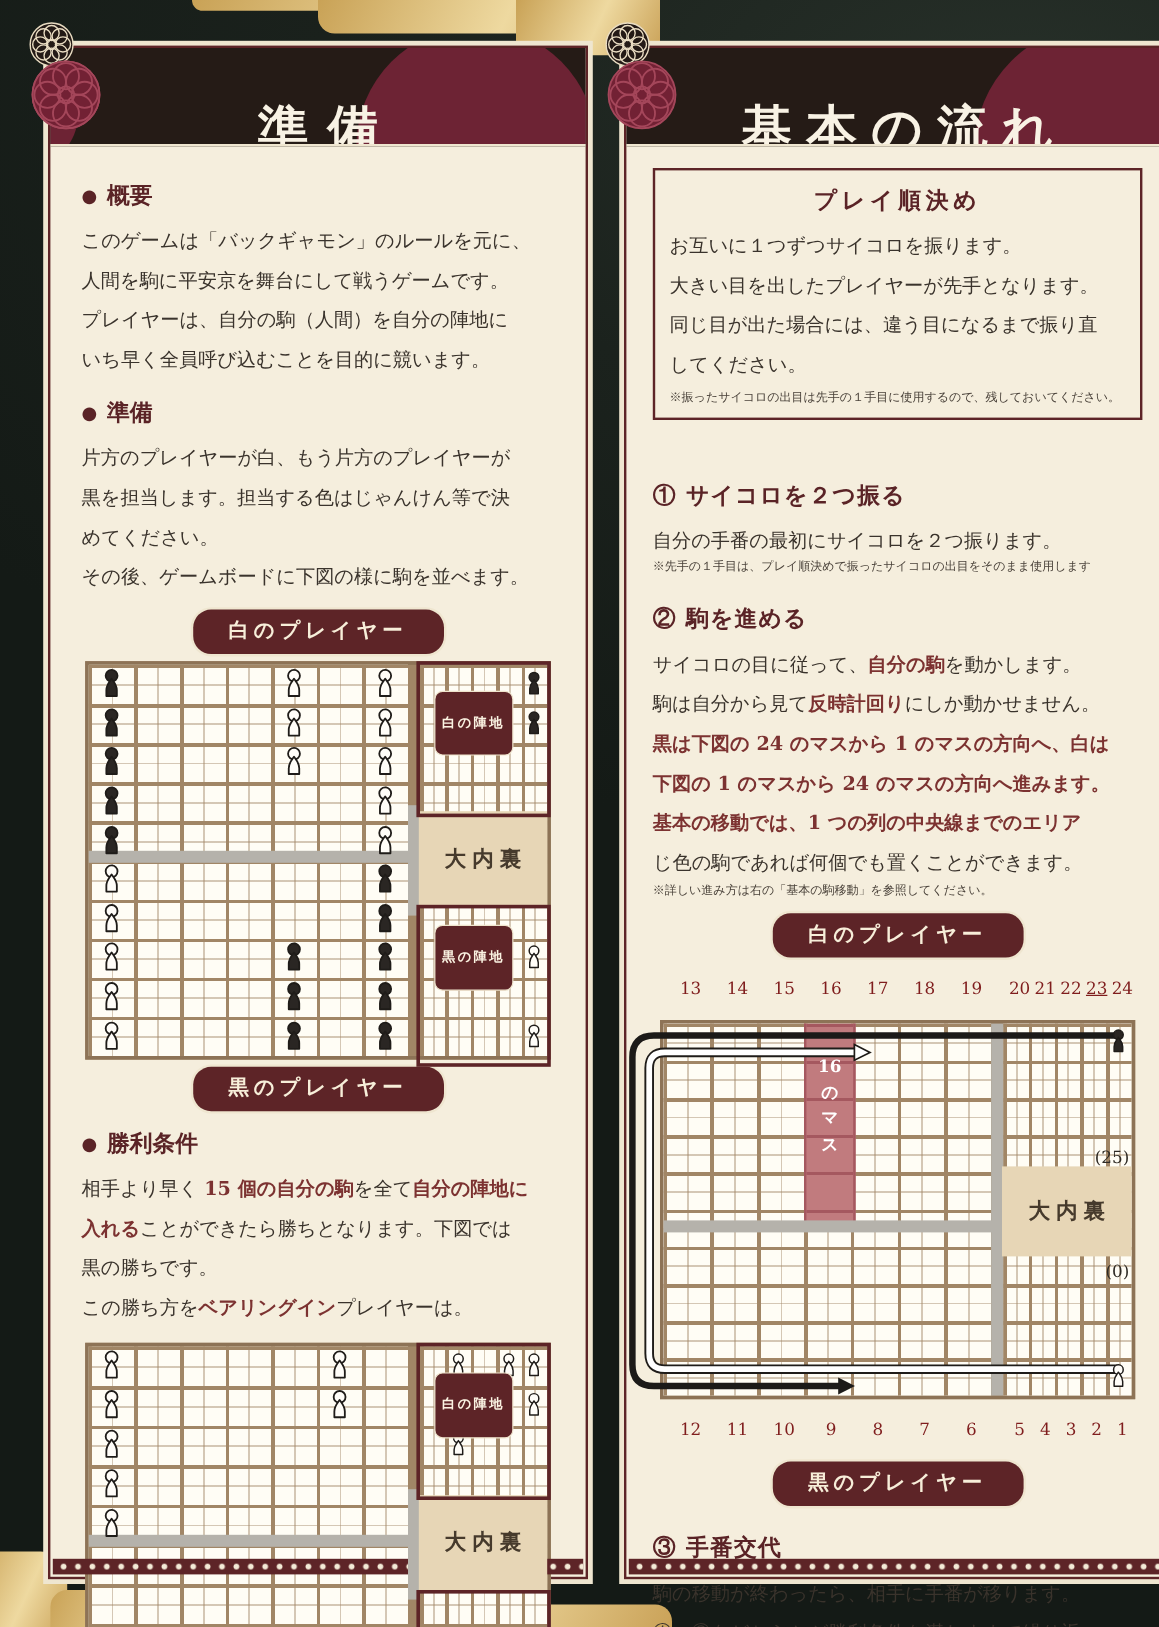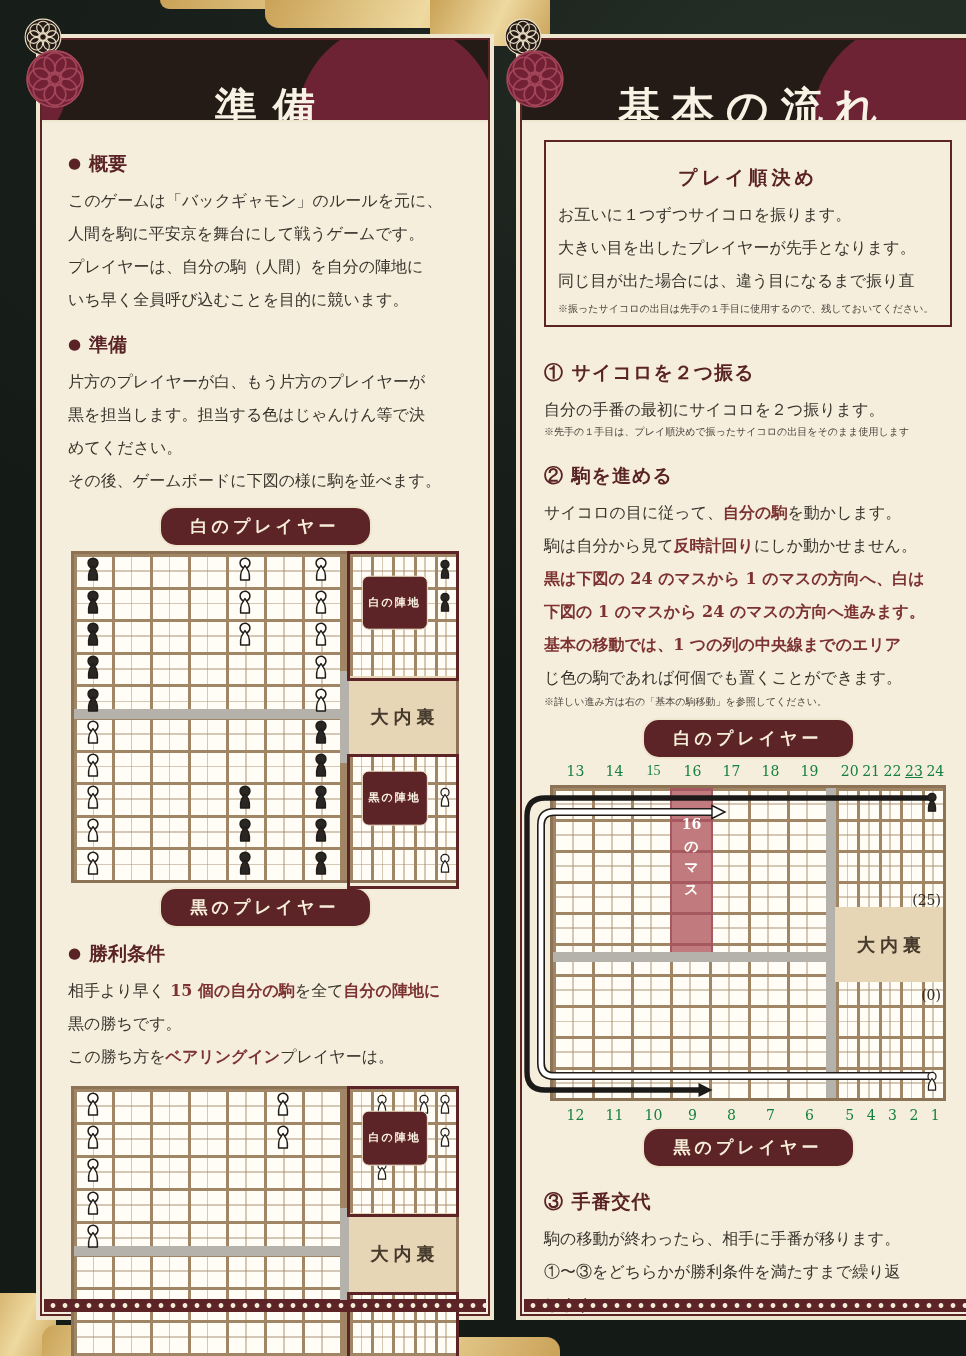--- a/index.html
+++ b/index.html
@@ -34,25 +34,25 @@
   .palace{position:absolute;background:#e7d6b6;z-index:3;display:flex;align-items:center;justify-content:center;
           color:#463a2c;font-size:18px;letter-spacing:5px;text-indent:5px;font-weight:bold;}
   .homebox{position:absolute;border:3px solid #5d2427;z-index:4;pointer-events:none;}
   .zpill{position:absolute;transform:translate(-50%,-50%);z-index:7;background:#5d2427;color:#fbf3e2;
          font-size:11px;font-weight:bold;letter-spacing:2px;padding:15px 6px;border-radius:7px;
          border:1.5px solid #efe4cc;white-space:nowrap;}
   .piece{position:absolute;transform:translate(-50%,-52%);z-index:6;}
   .hl{position:absolute;z-index:2;background:#c17b7e;border-left:2px solid #a5585f;border-right:2px solid #a5585f;}
   .hl .vlabel{display:flex;flex-direction:column;align-items:center;color:#fff;font-weight:bold;
               font-size:14px;line-height:1.55;margin-top:26px;}
-  .numrow{position:relative;width:390px;height:20px;margin:4px auto;font-size:14px;color:#15803d;}
+  .numrow{position:relative;width:390px;height:20px;margin:16px auto;font-size:14px;color:#7f1d1d;}
   .numrow span{position:absolute;transform:translateX(-50%);line-height:20px;}
   .anno{position:absolute;z-index:4;font-size:14px;color:#2e2a24;}
   .arrows{position:absolute;z-index:5;pointer-events:none;}
-  .obox{border:2px solid #5d2427;padding:16px 12px 8px 12px;margin-top:4px;}
+  .obox{border:2px solid #5d2427;padding:6px 12px 8px 12px;margin-top:4px;}
   .obox-title{text-align:center;font-size:19px;font-weight:bold;color:#5a2326;letter-spacing:4px;margin-bottom:2px;}
   .diamonds{position:absolute;left:2px;right:2px;bottom:2px;height:13px;background-color:#5d2427;
             background-image:radial-gradient(circle at 50% 50%, #f3ead6 2px, rgba(0,0,0,0) 2.8px);
             background-size:12px 13px;background-position:3px 0;}
   .b3block{margin-top:10px;}
 </style>
 </head>
 <body>
 
 <div class="page">
@@ -257,20 +257,21 @@
           </svg>
         </div>
       <div class="pill">黒のプレイヤー</div>
       <div style="margin-top:8px;">
         <div class="sec-head">
             <span class="bullet">●</span>
             <span>勝利条件</span>
           </div>
         <div class="para">
             <div class="tline"><span>相手より早く </span><span class="em">15 個の自分の駒</span><span>を全て</span><span class="em">自分の陣地に</span></div>
+            <div class="tline"><span class="em">入れる</span><span>ことができたら勝ちとなります。下図では</span></div>
             <div class="tline"><span>黒の勝ちです。</span></div>
             <div class="tline"><span>この勝ち方を</span><span class="em">ベアリングイン</span><span>プレイヤーは。</span></div>
           </div>
       </div>
       <div class="board" id="board2" style="margin-top: 12px; width: 382px; height: 330px;">
           <div class="zone" style="left: 0px; width: 266px; background-image: repeating-linear-gradient(to right, rgb(161, 134, 102) 0px, rgb(161, 134, 102) 3px, transparent 3px, transparent 38px), repeating-linear-gradient(rgb(161, 134, 102) 0px, rgb(161, 134, 102) 3px, transparent 3px, transparent 33px), repeating-linear-gradient(to right, rgba(161, 134, 102, 0.45) 0px, rgba(161, 134, 102, 0.45) 1.5px, transparent 1.5px, transparent 19px), repeating-linear-gradient(rgba(161, 134, 102, 0.45) 0px, rgba(161, 134, 102, 0.45) 1.5px, transparent 1.5px, transparent 16.5px);"></div>
           <div class="zone" style="left: 276px; width: 106px; background-image: repeating-linear-gradient(to right, rgb(161, 134, 102) 0px, rgb(161, 134, 102) 3px, transparent 3px, transparent 21.2px), repeating-linear-gradient(rgb(161, 134, 102) 0px, rgb(161, 134, 102) 3px, transparent 3px, transparent 33px), repeating-linear-gradient(to right, rgba(161, 134, 102, 0.45) 0px, rgba(161, 134, 102, 0.45) 1.5px, transparent 1.5px, transparent 10.6px), repeating-linear-gradient(rgba(161, 134, 102, 0.45) 0px, rgba(161, 134, 102, 0.45) 1.5px, transparent 1.5px, transparent 16.5px);"></div>
           <div class="grayband" style="left: 0px; top: 156.75px; width: 278px; height: 10px;"></div>
           <div class="grayband" style="left: 266px; width: 10px; top: 118.8px; height: 92.4px;"></div>
           <div class="palace" style="left: 275px; width: 107px; top: 123.75px; height: 80.85px;">大内裏</div>
@@ -363,24 +364,25 @@
       <div class="circle" style="width:210px;height:210px;left:290px;top:-20px;"></div>
       <h1 class="ptitle" style="letter-spacing:12px;text-indent:12px;">基本の流れ</h1>
     </header>
     <div class="content">
       <div class="obox">
         <div class="obox-title">プレイ順決め</div>
         <div class="para">
             <div class="tline"><span>お互いに１つずつサイコロを振ります。</span></div>
             <div class="tline"><span>大きい目を出したプレイヤーが先手となります。</span></div>
             <div class="tline"><span>同じ目が出た場合には、違う目になるまで振り直</span></div>
+            <div class="tline"><span>してください。</span></div>
           </div>
         <div class="note">※振ったサイコロの出目は先手の１手目に使用するので、残しておいてください。</div>
       </div>
-      <div style="margin-top:26px;">
+      <div style="margin-top:44px;">
         <div class="step-head">① サイコロを２つ振る</div>
         <div class="para">
             <div class="tline"><span>自分の手番の最初にサイコロを２つ振ります。</span></div>
           </div>
         <div class="note" style="margin-top:-4px;">※先手の１手目は、プレイ順決めで振ったサイコロの出目をそのまま使用します</div>
       </div>
       <div style="margin-top:14px;">
         <div class="step-head">② 駒を進める</div>
         <div class="para">
             <div class="tline"><span>サイコロの目に従って、</span><span class="em">自分の駒</span><span>を動かします。</span></div>
@@ -390,21 +392,21 @@
             <div class="tline"><span class="em">基本の移動では、1 つの列の中央線までのエリア</span></div>
             <div class="tline"><span>じ色の駒であれば何個でも置くことができます。</span></div>
           </div>
         <div class="note" style="margin-top:-2px;">※詳しい進み方は右の「基本の駒移動」を参照してください。</div>
       </div>
       <div class="b3block">
         <div class="pill" style="margin-bottom:2px;">白のプレイヤー</div>
         <div class="numrow" id="b3-numtop">
             <span style="left: 22.5px;">13</span>
             <span style="left: 61.5px;">14</span>
-            <span style="left: 100.5px; font-family: Liberation Serif, serif;">15</span>
+            <span style="left: 100.5px;">15</span>
             <span style="left: 139.5px;">16</span>
             <span style="left: 178.5px;">17</span>
             <span style="left: 217.5px;">18</span>
             <span style="left: 256.5px;">19</span>
             <span style="left: 296.7px; text-align: right;">20</span>
             <span style="left: 318.1px;">21</span>
             <span style="left: 339.5px;">22</span>
             <span style="left: 360.9px; text-decoration: underline;">23</span>
             <span style="left: 382.3px;">24</span>
           </div>

